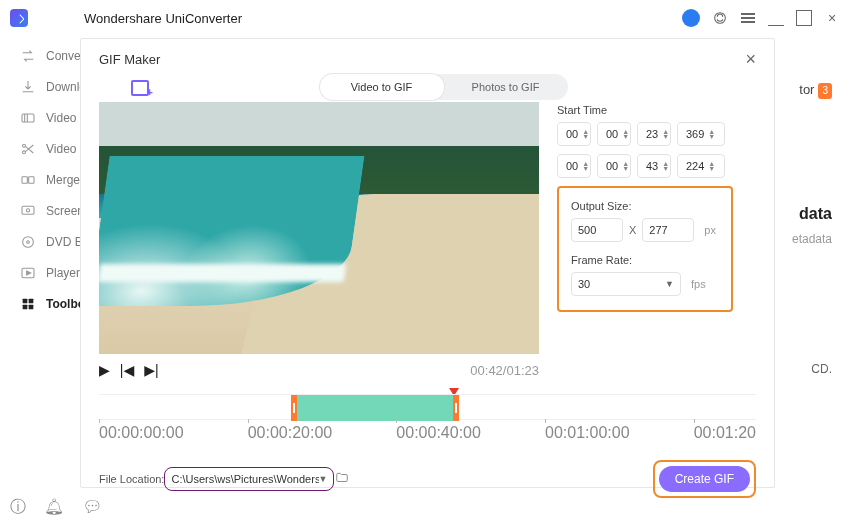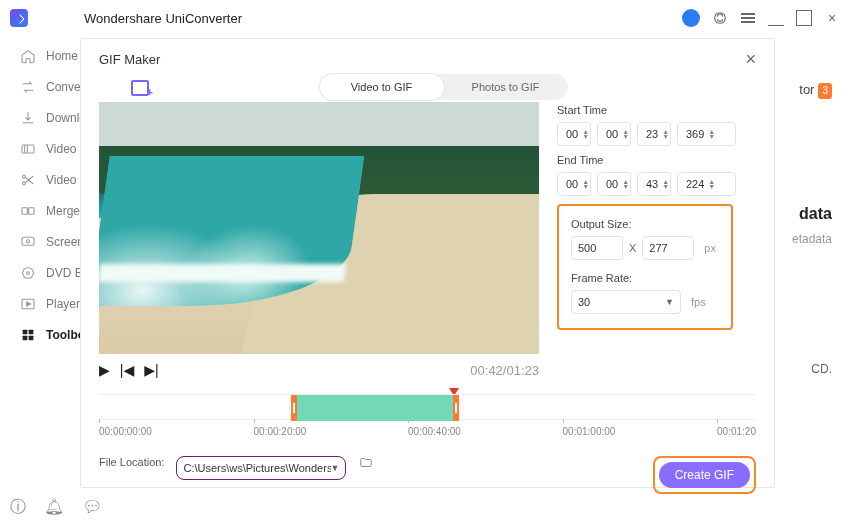--- a/index.html
+++ b/index.html
@@ -69,45 +69,45 @@
 .play-row{display:flex;align-items:center;gap:10px;margin-top:8px;color:#222;}
 .play-row .pico{font-size:14px;}
 .time-readout{margin-left:auto;color:#999;font-size:13px;}
 
 
 .controls{flex:1;padding-left:18px;}
 .label{font-size:11px;color:#444;margin-bottom:6px;margin-top:2px;}
 .time-row{display:flex;gap:6px;margin-bottom:8px;align-items:flex-end;}
 .spin{display:flex;align-items:center;border:1px solid #e2e2e2;border-radius:4px;height:24px;padding:0 4px 0 8px;font-size:11px;color:#333;gap:4px;}
 .spin .arrows{display:flex;flex-direction:column;line-height:5px;font-size:7px;color:#888;}
-.w34{width:34px;} .w42{width:59px;}
+.w34{width:34px;} .w42{width:48px;}
 
 .param-box{border:2px solid #f08a2a;border-radius:4px;padding:12px 12px 14px 12px;margin-top:4px;width:176px;}
 .param-row{display:flex;align-items:center;gap:6px;margin-top:6px;}
 .txt-input{border:1px solid #e2e2e2;border-radius:4px;height:24px;font-size:11px;padding:4px 6px;color:#333;width:52px;}
 .x-sep{color:#666;font-size:11px;}
 .unit{color:#999;font-size:11px;margin-left:4px;}
 .sel{border:1px solid #e2e2e2;border-radius:4px;height:24px;font-size:11px;padding:0 6px;color:#333;width:110px;display:flex;align-items:center;justify-content:space-between;}
 .sel .chev{font-size:9px;color:#666;}
 
 
 .timeline{margin-top:16px;position:relative;}
 .playhead{position:absolute;left:350px;top:-6px;width:0;height:0;border-left:5px solid transparent;border-right:5px solid transparent;border-top:8px solid #e23b2e;}
 .track{height:26px;background:#fff;border-top:1px solid #eee;border-bottom:1px solid #eee;position:relative;}
 .range{position:absolute;left:196px;top:0;width:160px;height:26px;background:#73d8b8;}
 .handle{position:absolute;top:0;width:6px;height:26px;background:#ff7a2e;}
 .handle.left{left:192px;} .handle.right{left:354px;}
 .handle::after{content:"";position:absolute;left:2px;top:8px;width:2px;height:10px;background:#fff;}
 .ticks{display:flex;justify-content:space-between;padding-top:4px;}
 .tick{position:relative;}
 .tick::before{content:"";position:absolute;left:0;top:-5px;width:1px;height:4px;background:#bbb;}
-.tick-label{font-size:10px;color:#888;}
-
-
-.footer{display:flex;margin-top:18px;gap:12px;}
+.tick-label{font-size:16px;color:#888;}
+
+
+.footer{display:flex;align-items:center;margin-top:18px;gap:0;}
 .file-loc{font-size:11px;color:#555;}
 .path-input{border:1px solid #701a75;border-radius:8px;height:24px;font-size:11px;padding:0 6px;color:#333;width:170px;display:flex;align-items:center;justify-content:space-between;}
 .folder-ico{color:#888;font-size:14px;}
 .create-wrap{margin-left:auto;border:2px solid #f08a2a;border-radius:8px;padding:4px;}
 .create-btn{background:#8a6cff;color:#fff;border-radius:14px;height:26px;padding:0 16px;font-size:12px;display:flex;align-items:center;border:none;cursor:pointer;}
 </style>
 </head>
 <body>
 
 <div class="titlebar">
@@ -131,28 +131,20 @@
     <span class="ico win-min"></span>
     <span class="ico win-btn"></span>
     <span class="ico win-x">×</span>
   </div>
 </div>
 
 <div class="sidebar">
   <div class="sidebar-item">
       <span class="si-ico">
         <svg viewBox="0 0 24 24" fill="none" stroke="currentColor" stroke-width="1.6">
-          <path d="M3 11l9-7 9 7v9a2 2 0 01-2 2h-4v-6h-6v6H5a2 2 0 01-2-2z"></path>
-        </svg>
-      </span>
-      <span>Home</span>
-    </div>
-  <div class="sidebar-item">
-      <span class="si-ico">
-        <svg viewBox="0 0 24 24" fill="none" stroke="currentColor" stroke-width="1.6">
           <path d="M4 7h13l-3-3M20 17H7l3 3"></path>
         </svg>
       </span>
       <span>Converter</span>
     </div>
   <div class="sidebar-item">
       <span class="si-ico">
         <svg viewBox="0 0 24 24" fill="none" stroke="currentColor" stroke-width="1.6">
           <path d="M12 3v12m0 0l-4-4m4 4l4-4M4 19h16"></path>
         </svg>
@@ -290,21 +282,20 @@
           </div>
         <div class="spin w34">
             <span>23</span>
             <span class="arrows">▲<br>▼</span>
           </div>
         <div class="spin w42">
             <span>369</span>
             <span class="arrows">▲<br>▼</span>
           </div>
       </div>
-      <div class="label">End Time</div>
       <div class="time-row">
         <div class="spin w34">
             <span>00</span>
             <span class="arrows">▲<br>▼</span>
           </div>
         <div class="spin w34">
             <span>00</span>
             <span class="arrows">▲<br>▼</span>
           </div>
         <div class="spin w34">

